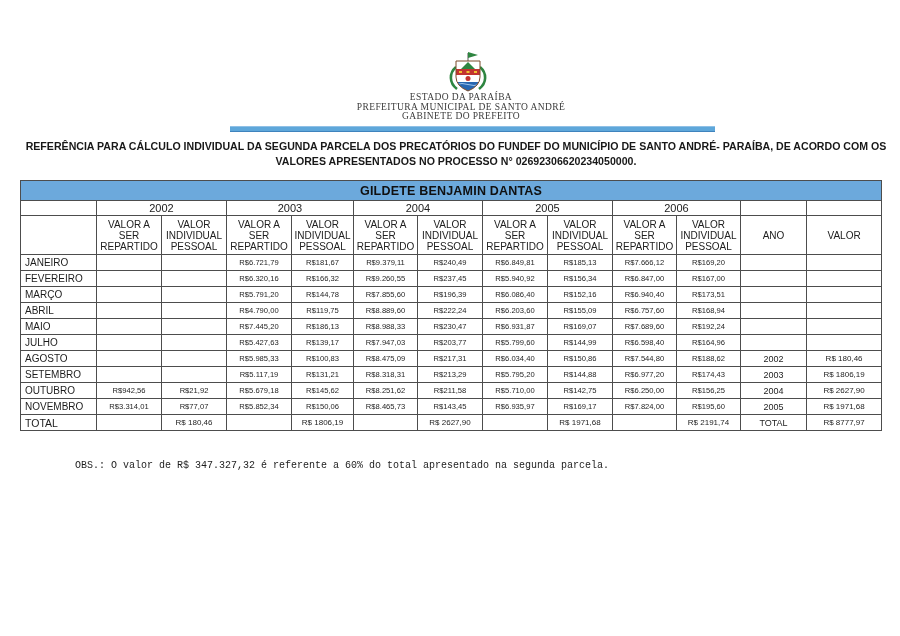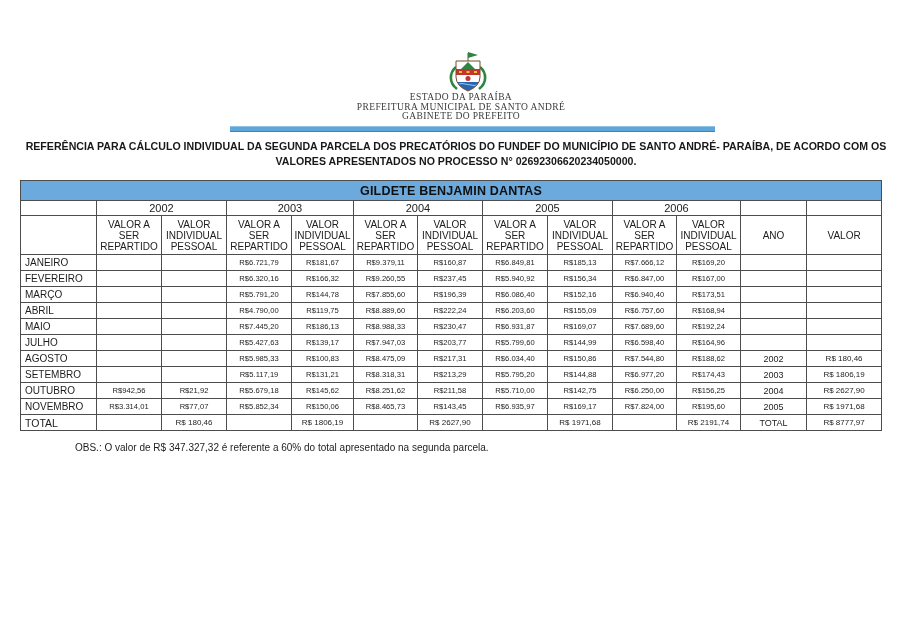--- a/index.html
+++ b/index.html
@@ -51,21 +51,21 @@
   tbody tr{height:16px;}
   tbody td{font-size:7.6px;text-align:center;color:#242424;vertical-align:middle;}
   tbody td.month{font-size:10px;text-align:left;padding-left:4px;color:#1c1c1c;}
   tbody td.ano{font-size:9px;}
   tbody td.valor{font-size:8px;}
   tbody tr.total-row td{font-size:8px;}
   tbody tr.total-row td.month{font-size:10.5px;}
   tbody tr.total-row td.ano{font-size:9px;}
 
   
-  .obs{left:75px;top:442px;font-size:10px;color:#1d1d1d;}
+  .obs{left:75px;top:460px;font-size:10px;color:#1d1d1d;font-family:Liberation Mono, monospace;}
 </style>
 </head>
 <body>
 
 <div class="abs crest">
   <svg width="48" height="42" viewBox="0 0 48 42" xmlns="http://www.w3.org/2000/svg">
     <defs>
       <clipPath id="shieldClip">
         <path d="M12 10 H36 V26 Q36 35 24 40 Q12 35 12 26 Z"></path>
       </clipPath>
@@ -173,21 +173,21 @@
     </tr>
   </thead>
   <tbody>
       <tr>
         <td class="month">JANEIRO</td>
         <td></td>
         <td></td>
         <td>R$6.721,79</td>
         <td>R$181,67</td>
         <td>R$9.379,11</td>
-        <td>R$160,87</td>
+        <td>R$240,49</td>
         <td>R$6.849,81</td>
         <td>R$185,13</td>
         <td>R$7.666,12</td>
         <td>R$169,20</td>
         <td class="ano"></td>
         <td class="valor"></td>
       </tr>
       <tr>
         <td class="month">FEVEREIRO</td>
         <td></td>

